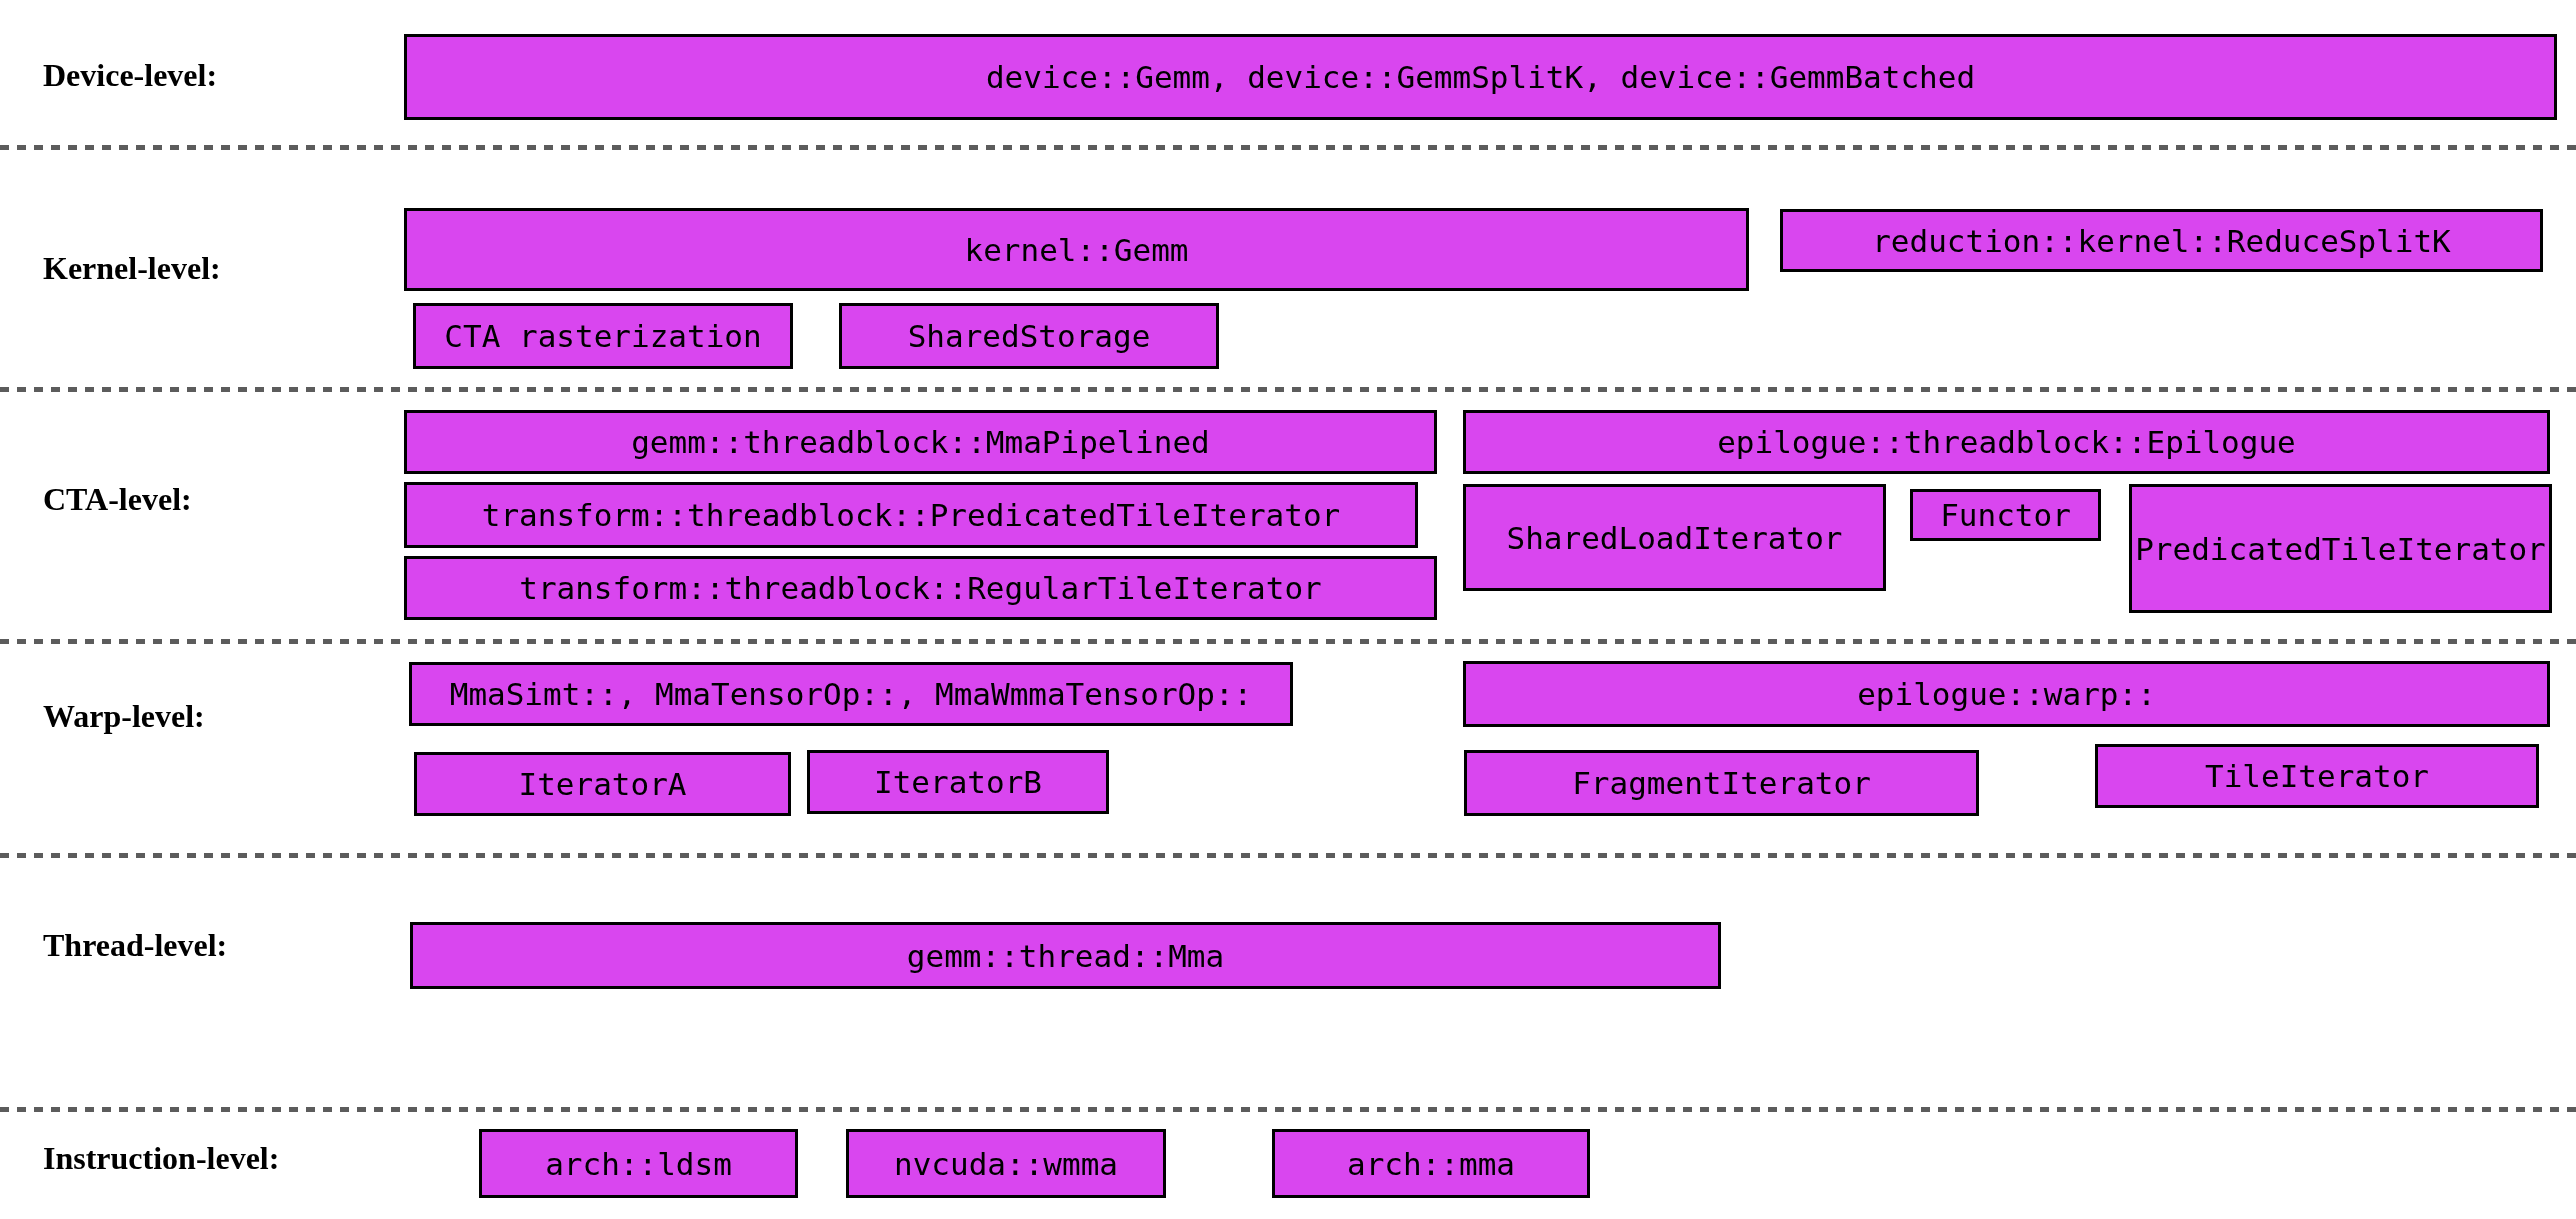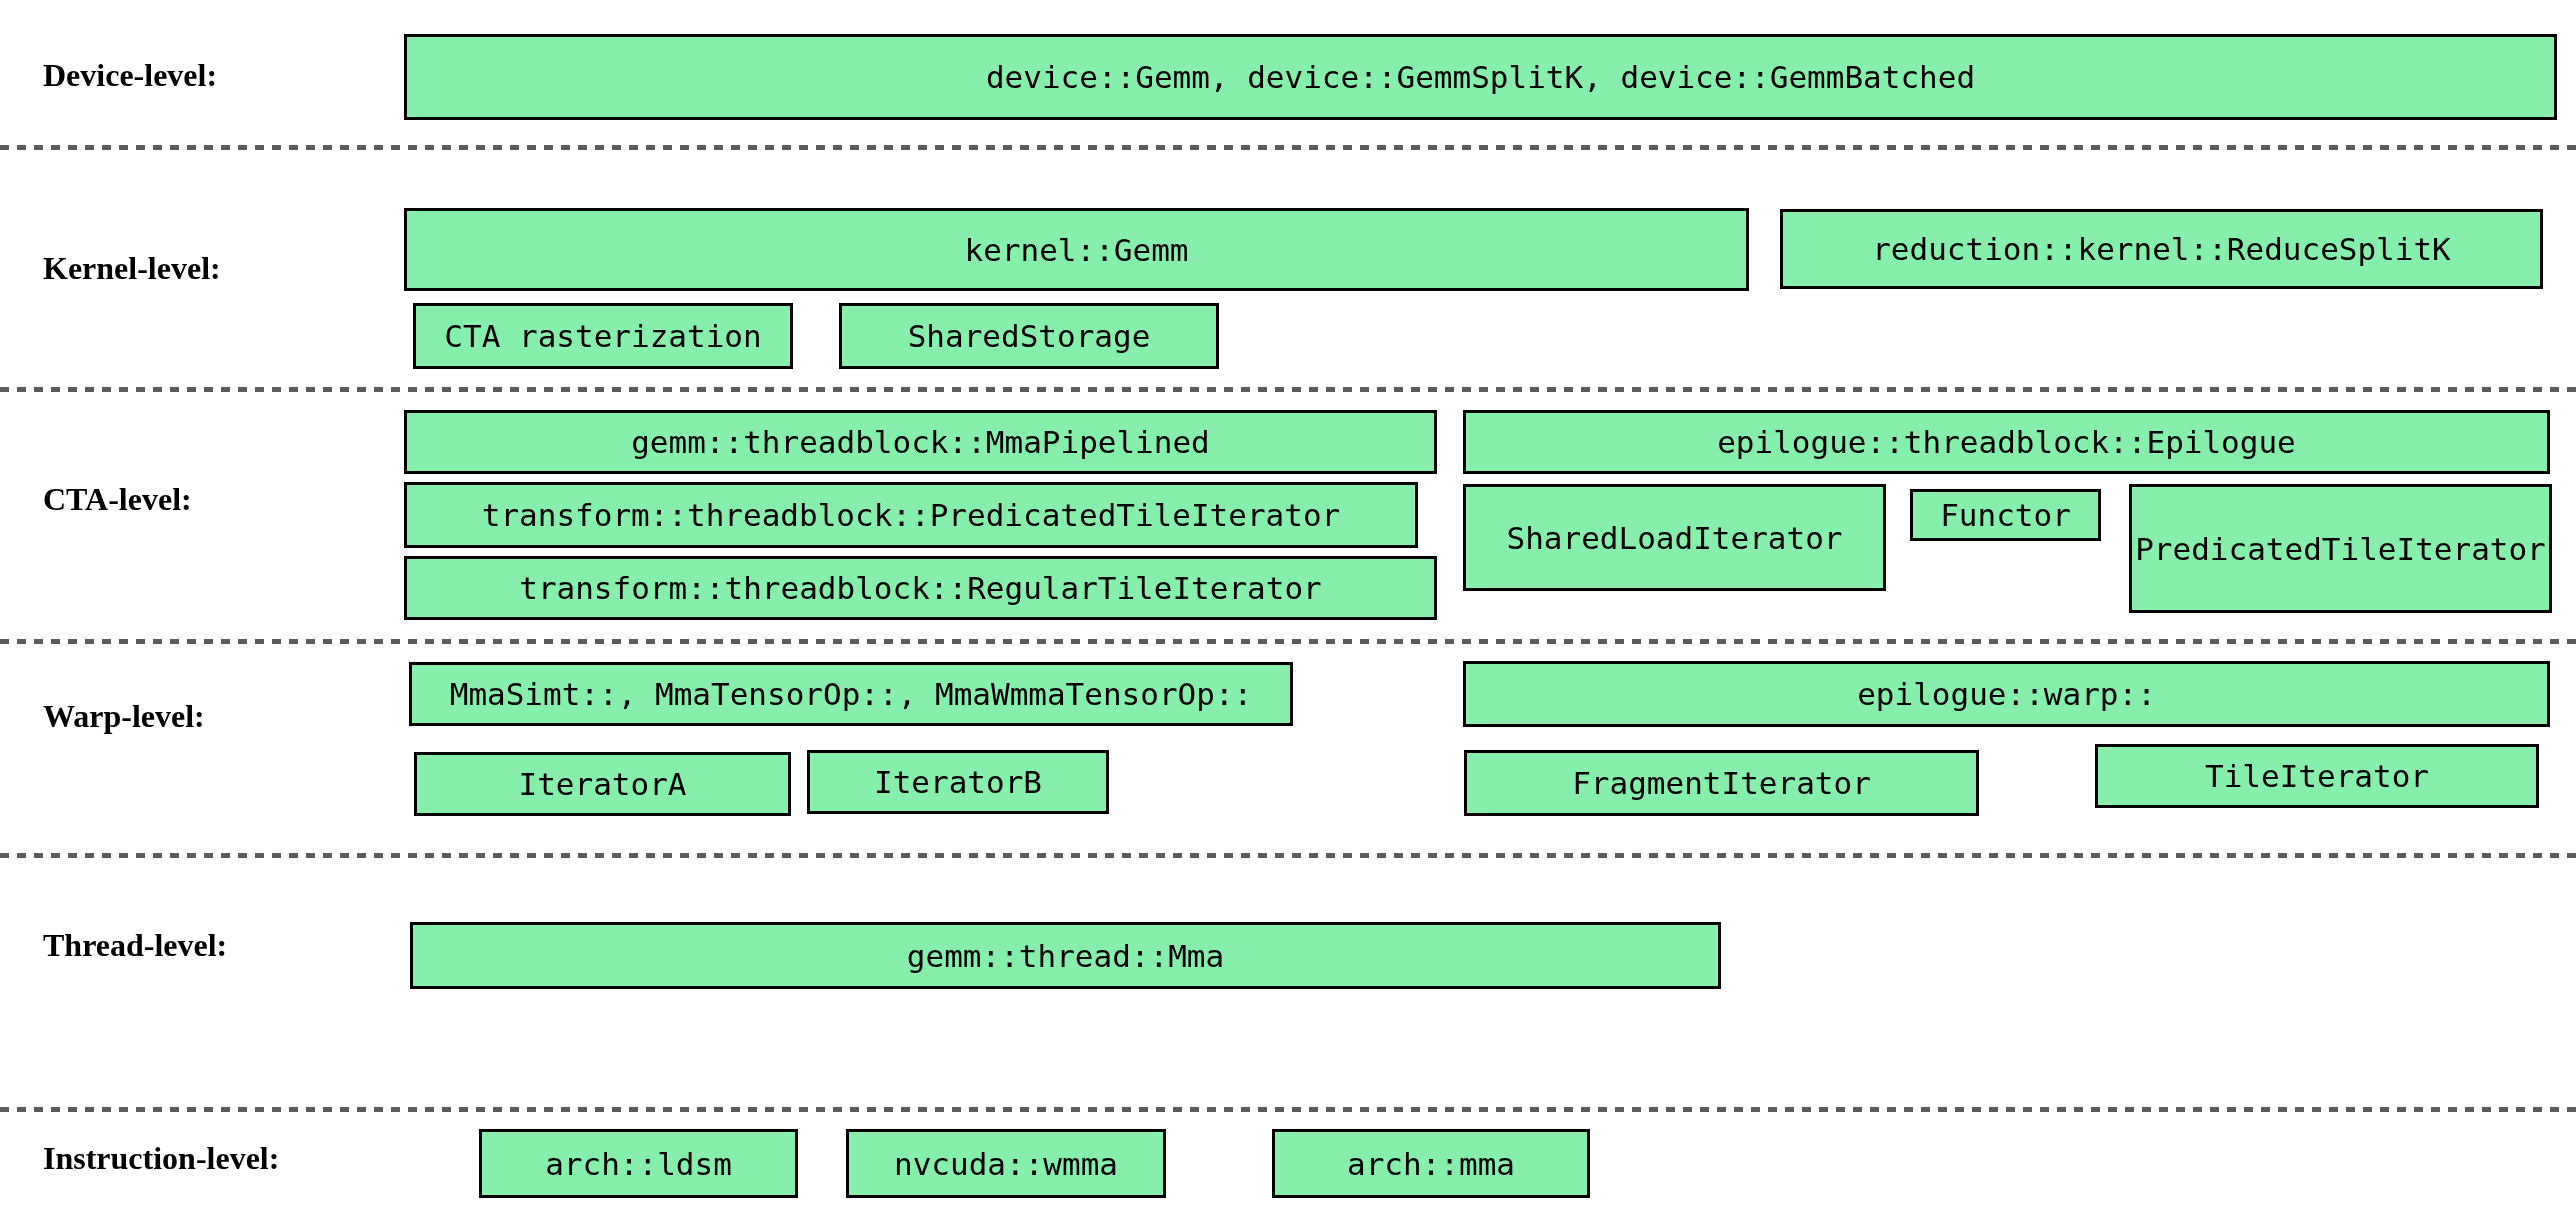--- a/index.html
+++ b/index.html
@@ -27,21 +27,21 @@
     font-family: Liberation Serif, serif;
     font-weight: bold;
     font-size: 32px;
     line-height: 43px;
     color: #000000;
     white-space: nowrap;
   }
   .box {
     position: absolute;
     box-sizing: border-box;
-    background: #86efac;
+    background: #d946ef;
     border: 3.1px solid #000000;
     display: flex;
     align-items: center;
     justify-content: center;
     font-family: "DejaVu Sans Mono", "Liberation Mono", monospace;
     font-size: 31px;
     color: #000000;
     white-space: nowrap;
   }
 </style>
@@ -59,21 +59,21 @@
   <div class="lvl" style="top:54px">Device-level:</div>
   <div class="lvl" style="top:247px">Kernel-level:</div>
   <div class="lvl" style="top:478px">CTA-level:</div>
   <div class="lvl" style="top:695px">Warp-level:</div>
   <div class="lvl" style="top:924px">Thread-level:</div>
   <div class="lvl" style="top:1137px">Instruction-level:</div>
 
   <div class="box" style="left:404px; top:34px; width:2153px; height:86px">device::Gemm, device::GemmSplitK, device::GemmBatched</div>
 
   <div class="box" style="left:404px; top:208px; width:1345px; height:83px">kernel::Gemm</div>
-  <div class="box" style="left:1780px; top:209px; width:763px; height:80px">reduction::kernel::ReduceSplitK</div>
+  <div class="box" style="left:1780px; top:209px; width:763px; height:63px">reduction::kernel::ReduceSplitK</div>
   <div class="box" style="left:413px; top:303px; width:380px; height:66px">CTA rasterization</div>
   <div class="box" style="left:839px; top:303px; width:380px; height:66px">SharedStorage</div>
 
   <div class="box" style="left:404px; top:410px; width:1033px; height:64px">gemm::threadblock::MmaPipelined</div>
   <div class="box" style="left:404px; top:482px; width:1014px; height:66px">transform::threadblock::PredicatedTileIterator</div>
   <div class="box" style="left:404px; top:556px; width:1033px; height:64px">transform::threadblock::RegularTileIterator</div>
   <div class="box" style="left:1463px; top:410px; width:1087px; height:64px">epilogue::threadblock::Epilogue</div>
   <div class="box" style="left:1463px; top:484px; width:423px; height:107px">SharedLoadIterator</div>
   <div class="box" style="left:1910px; top:489px; width:191px; height:52px">Functor</div>
   <div class="box" style="left:2129px; top:484px; width:423px; height:129px">PredicatedTileIterator</div>

